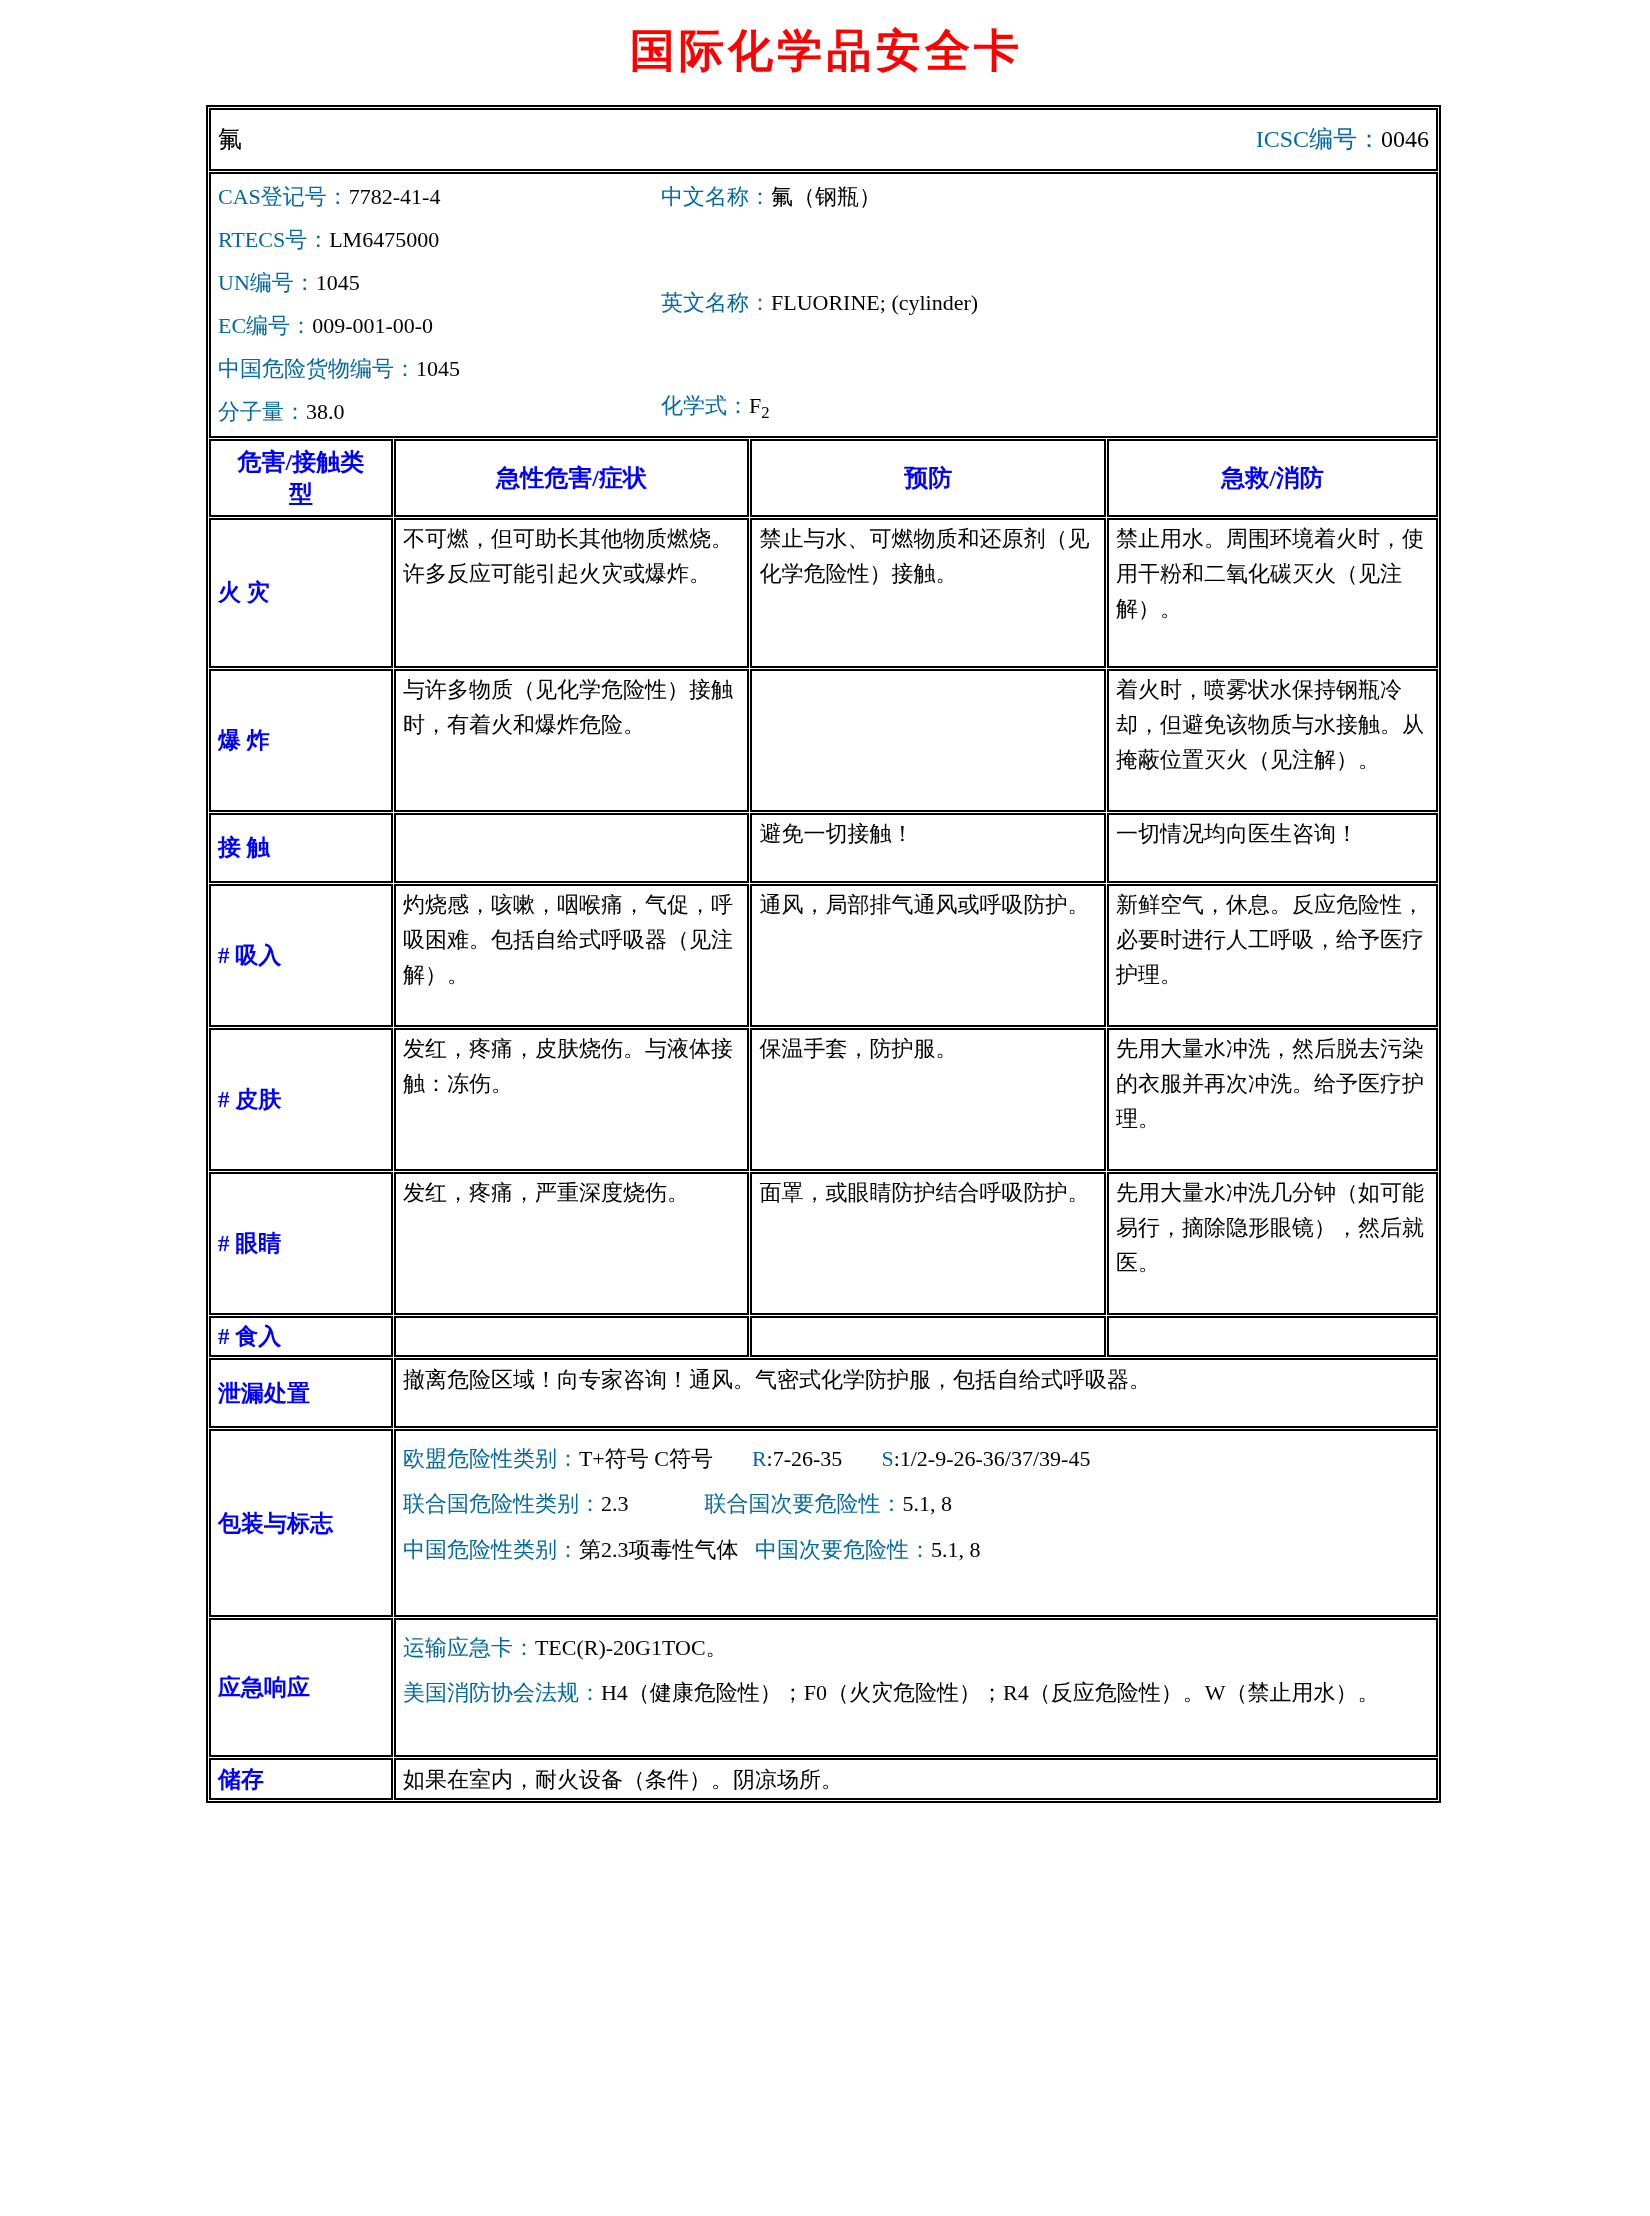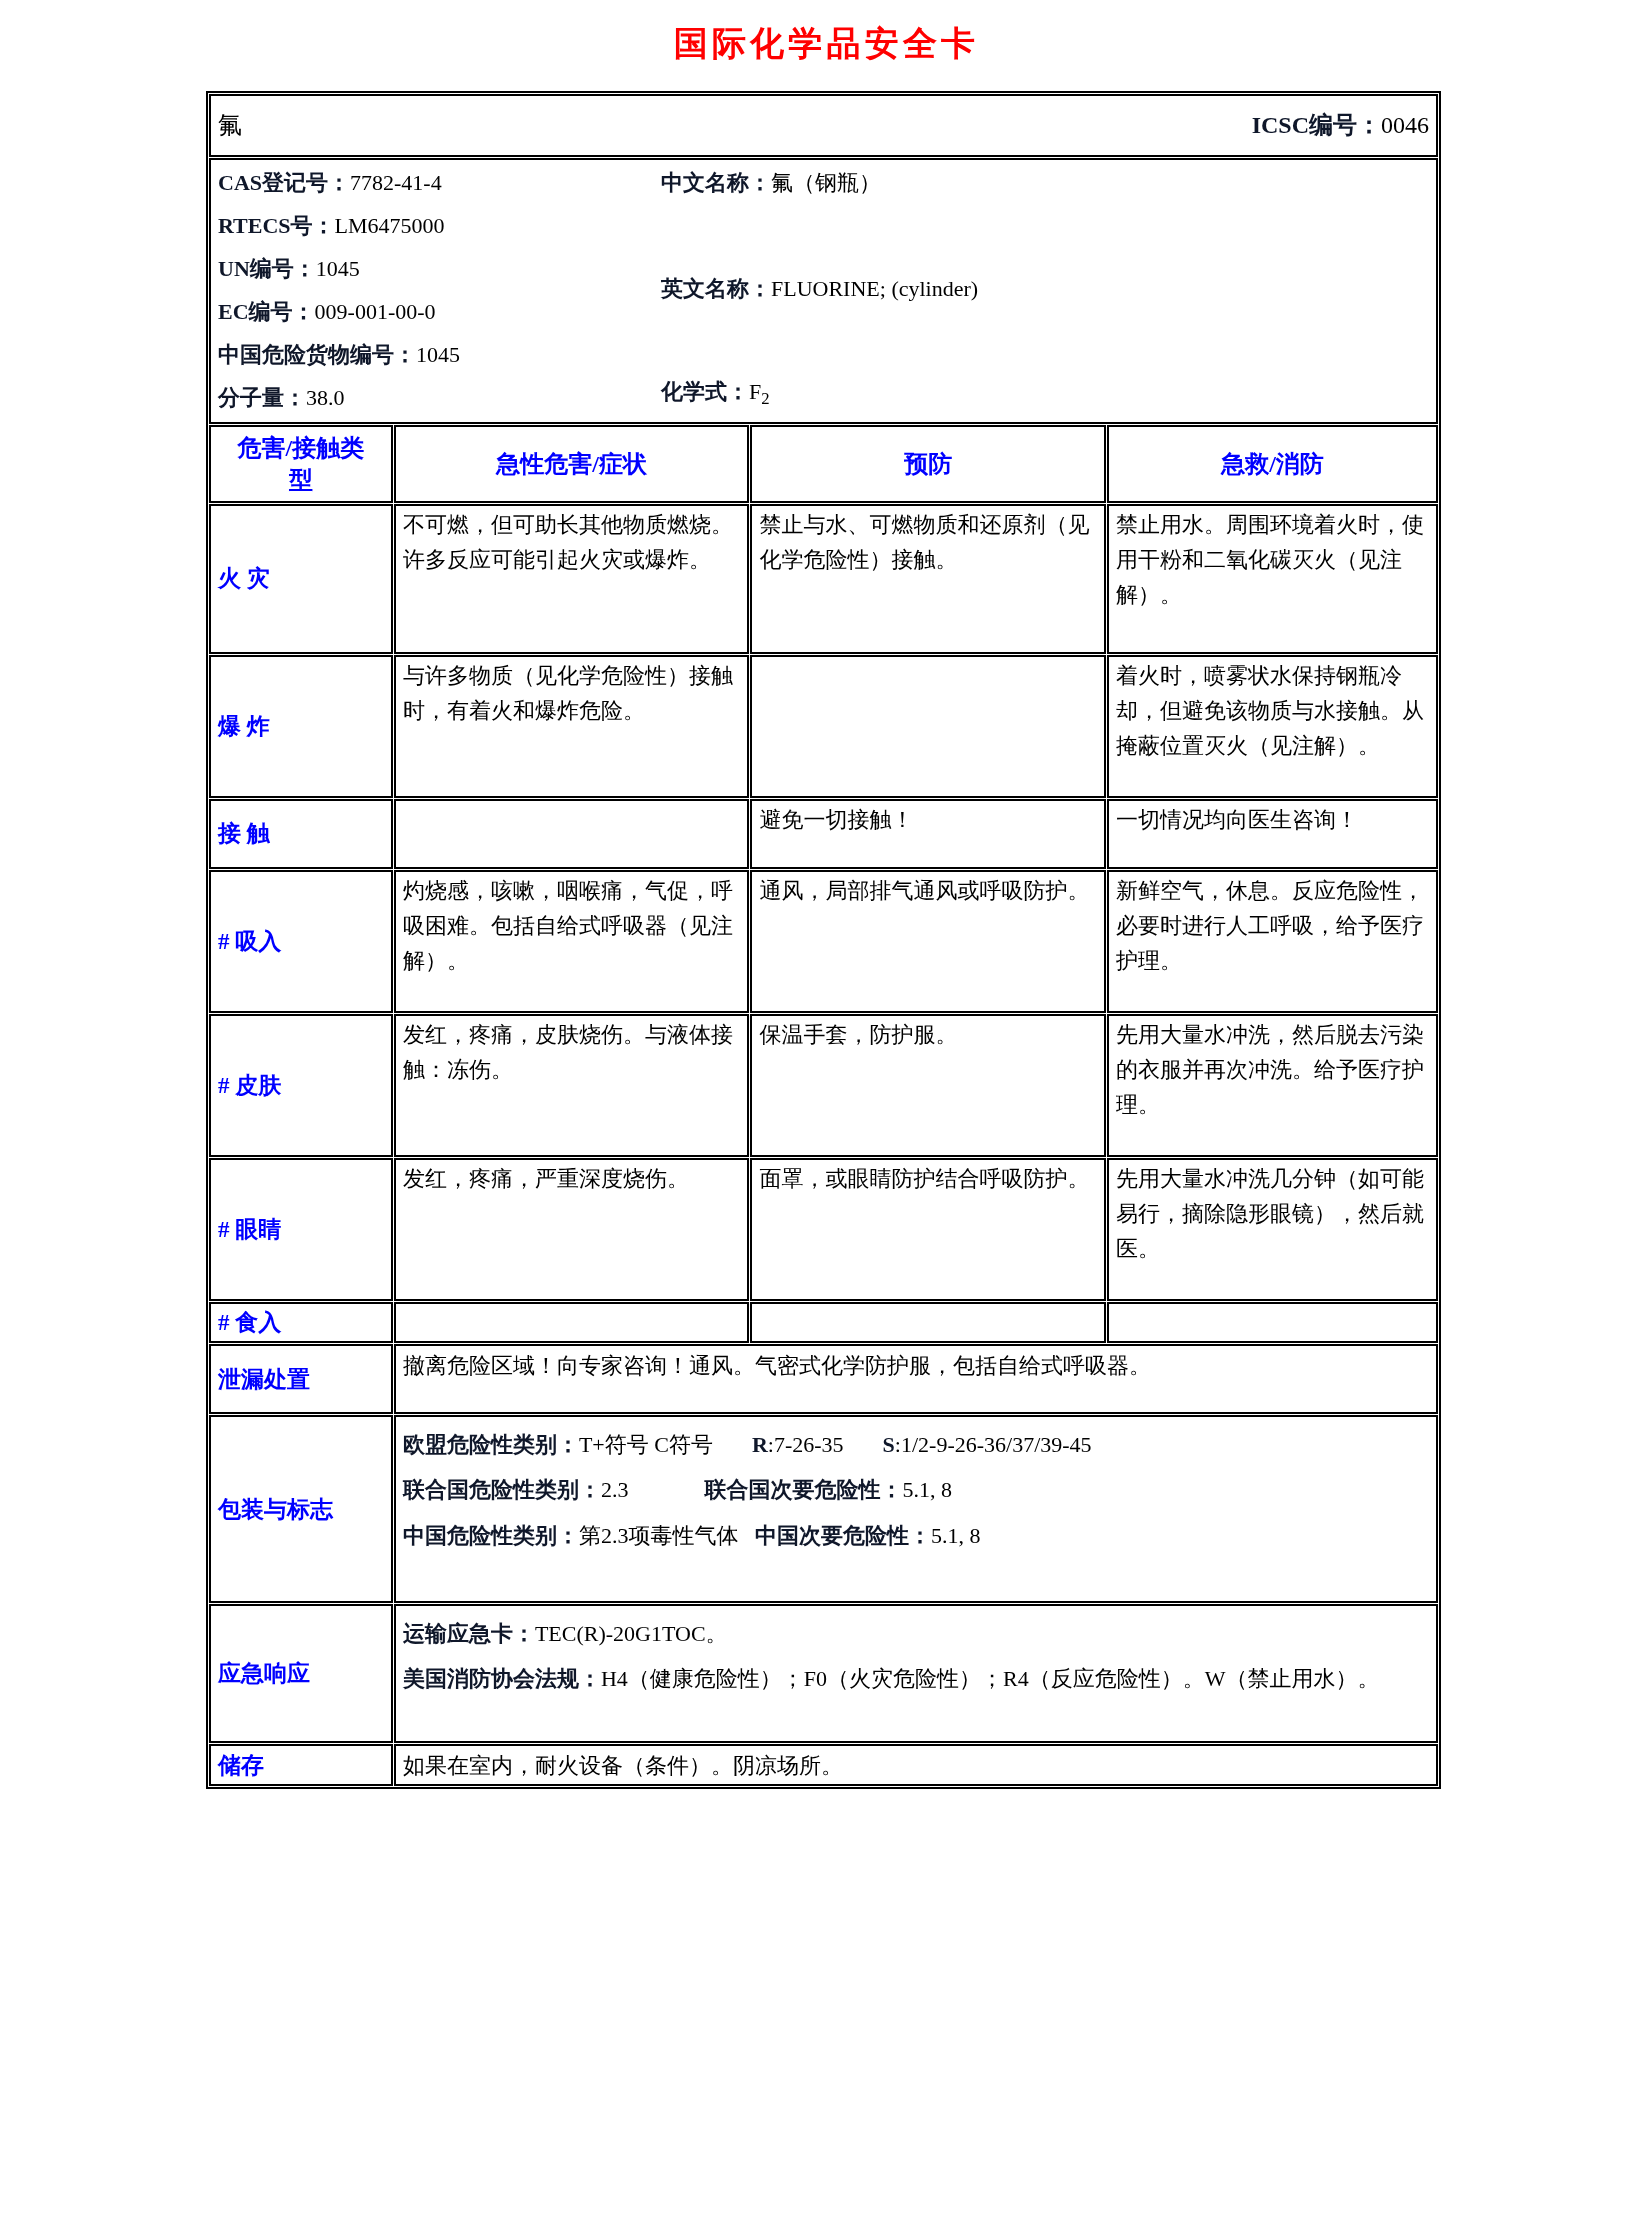--- a/index.html
+++ b/index.html
@@ -4,21 +4,21 @@
 <style>
   html,body{margin:0;padding:0;background:#fff;}
   body{
     width:1651px;height:2216px;position:relative;
     font-family:"Liberation Serif","DejaVu Serif",serif;
     color:#000;
   }
   .page-title{
     padding-top:21px;margin:0 0 24px 2px;
     text-align:center;
-    font-size:34px;font-weight:bold;letter-spacing:4.2px;
+    font-size:45px;font-weight:bold;letter-spacing:4.2px;
     color:#ff0000;
   }
   table.card{
     margin-left:206px;width:1235px;
     border:2.1px solid #000;
     border-collapse:separate;border-spacing:1.4px;
     table-layout:fixed;
   }
   td{
     border:2.1px solid #000;
@@ -32,21 +32,21 @@
     color:#0000ff;font-weight:bold;
     text-align:left;vertical-align:middle;
     font-size:23px;
   }
   td.header-cell{
     color:#0000ff;font-weight:bold;
     text-align:center;vertical-align:middle;
     font-size:24px;line-height:32px;
   }
   .hdr-type-inner{display:inline-block;max-width:136px;}
-  .blue{color:#0f172a;font-weight:bold;}
+  .blue{color:#0369a1;font-weight:normal;}
   .val{color:#000;font-weight:normal;}
   
   .titlebar{display:flex;justify-content:space-between;align-items:center;min-height:56px;}
   .titlebar .substance{font-size:24px;}
   .titlebar .icsc{font-size:24px;}
   
   .id-wrap{position:relative;height:259px;}
   .id-left div{line-height:43px;white-space:nowrap;}
   .id-right{position:absolute;left:443px;top:0;height:100%;width:767px;}
   .id-right .id-zh{position:absolute;top:0;left:0;line-height:43px;}

